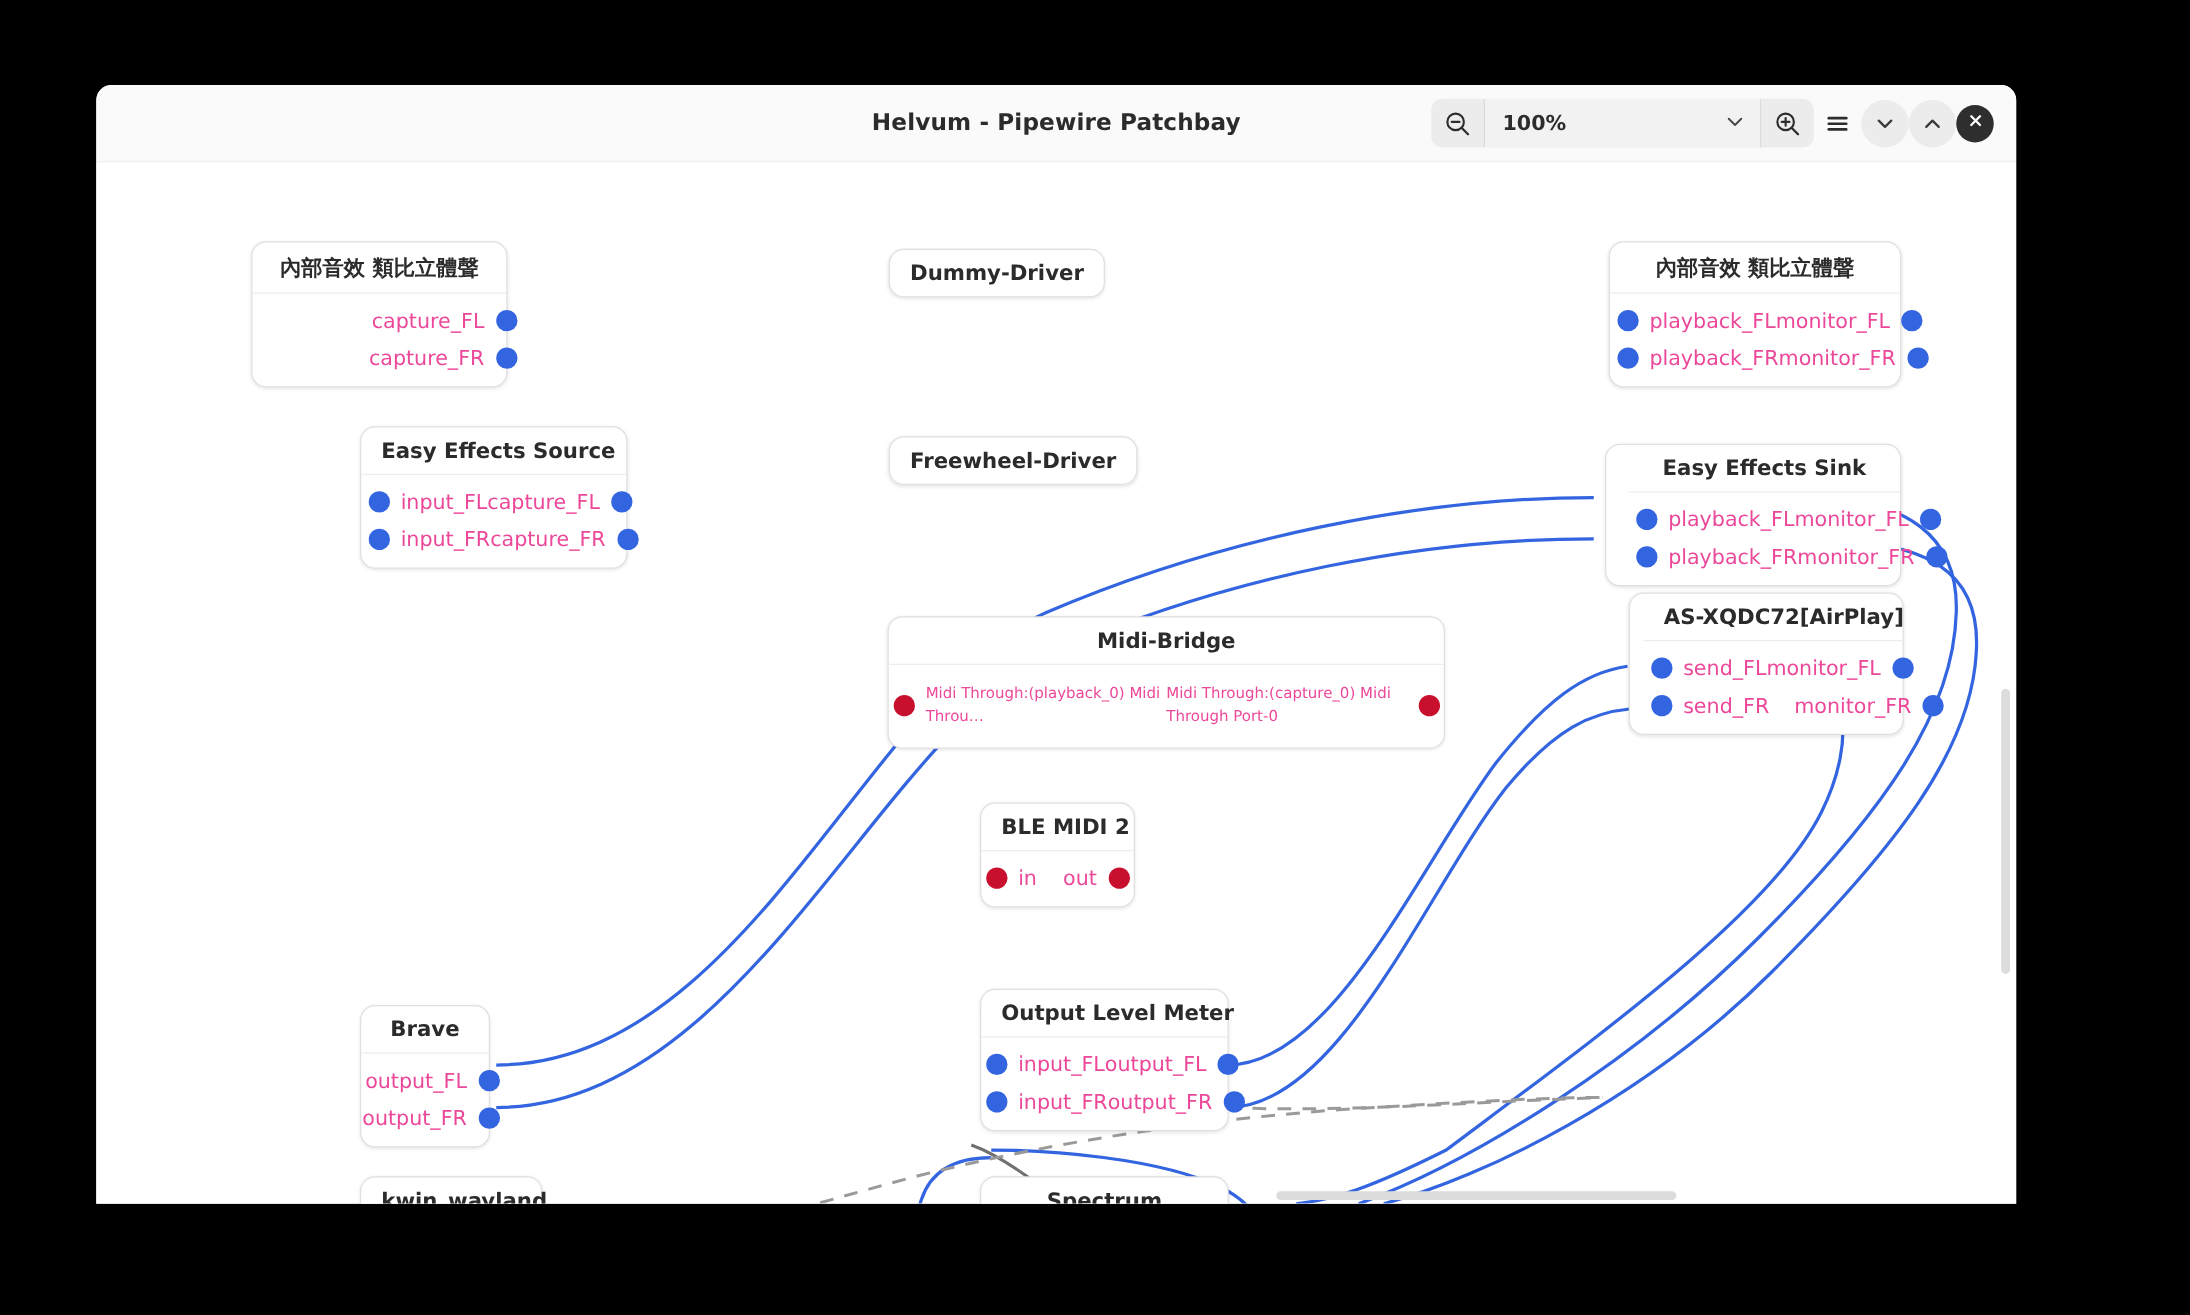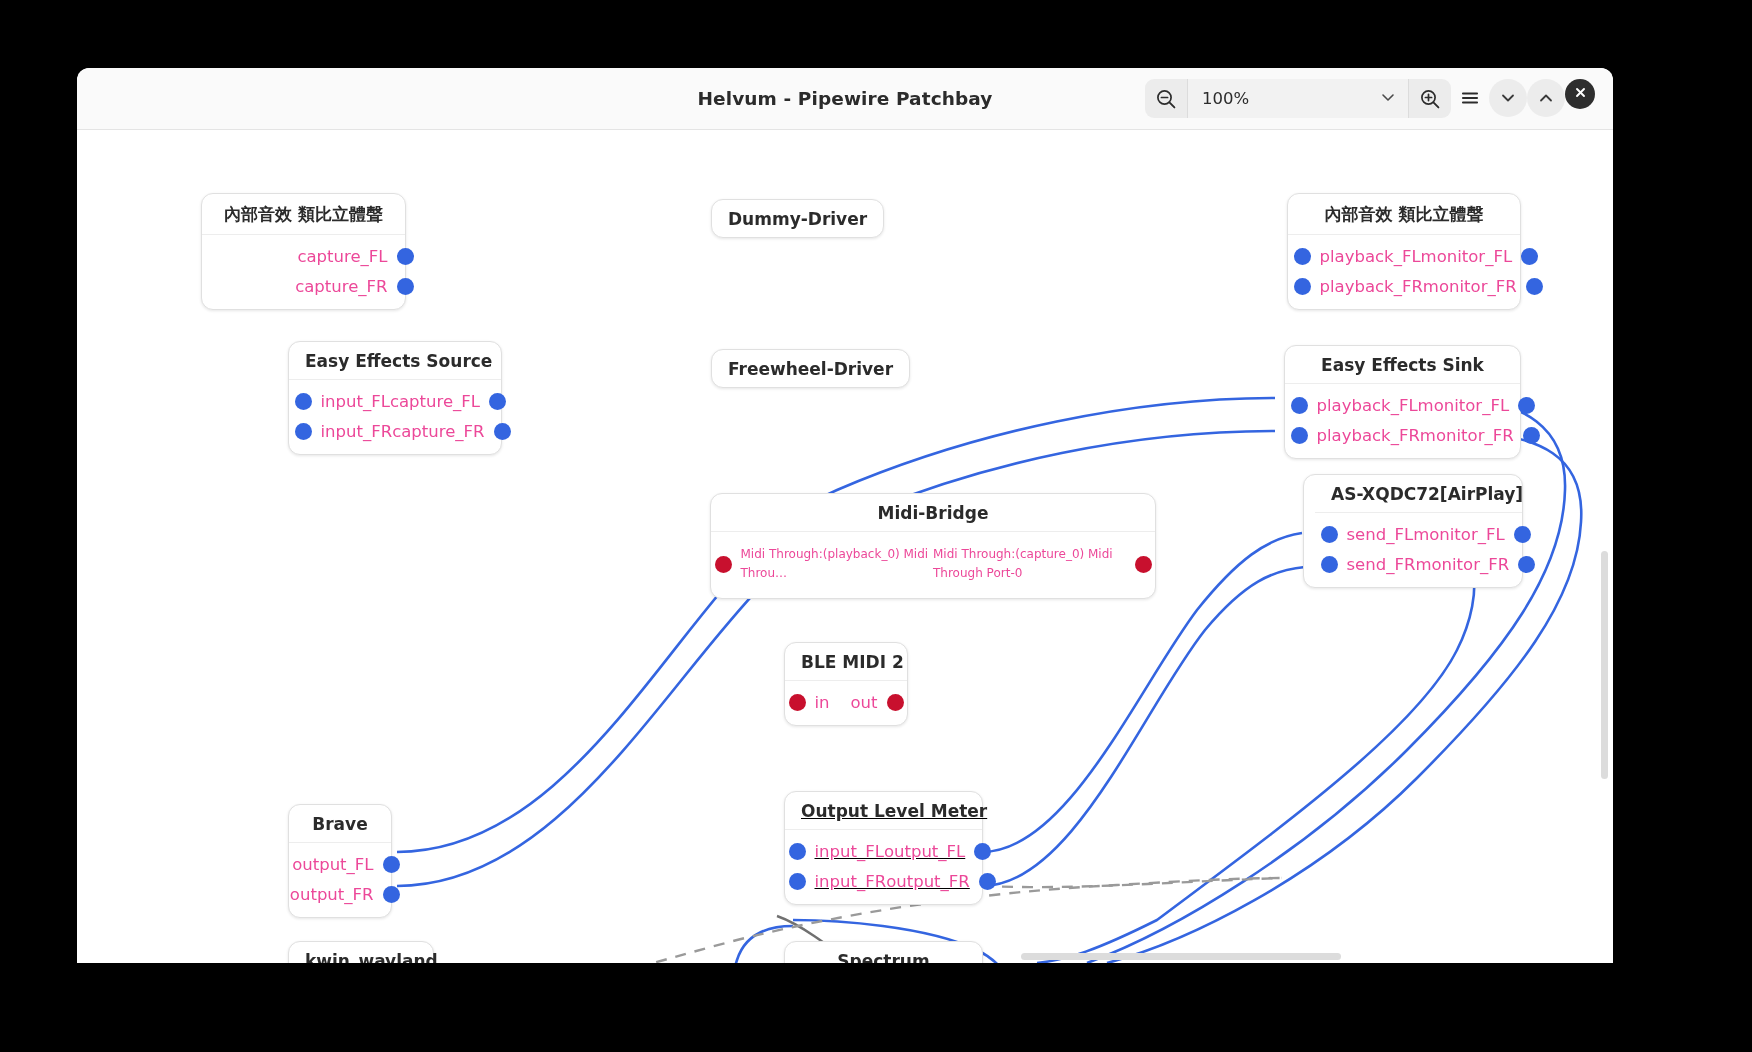--- a/index.html
+++ b/index.html
@@ -35,20 +35,22 @@
     text-align: center;
     font-size: 18.5px;
     font-weight: bold;
     color: #2b2b2b;
     letter-spacing: 0.1px;
   }
   #header-right {
     position: absolute;
     right: 18px;
     display: flex;
+    align-items: center;
+    font-weight: bold;
   }
   .zoom-group {
     display: flex;
     align-items: center;
     background: #ececec;
     border-radius: 9px;
     height: 39px;
     overflow: hidden;
   }
   .zoom-btn {
@@ -327,21 +329,21 @@
             <span class="dot audio out-dot-pad"></span>
           </span>
         </div>
       </div>
     </div>
 
     <div class="node" style="left:634px; top:219px;">
       <div class="node-title">Freewheel-Driver</div>
     </div>
 
-    <div class="node has-ports" style="left:1207px; top:215px; width:237px;">
+    <div class="node has-ports" style="left:1207px; top:225px; width:237px;padding-left:18px;">
       <div class="node-title">Easy Effects Sink</div>
       <div class="ports">
         <div class="io-row" style="padding:0 14px;">
           <span class="io-left">
             <span class="dot audio in-dot-pad"></span>
             <span class="pname">playback_FL</span>
           </span>
           <span class="io-right">
             <span class="pname">monitor_FL</span>
             <span class="dot audio out-dot-pad"></span>
@@ -382,21 +384,21 @@
         <div class="io-row" style="padding:0 14px;">
           <span class="io-left">
             <span class="dot audio in-dot-pad"></span>
             <span class="pname">send_FL</span>
           </span>
           <span class="io-right">
             <span class="pname">monitor_FL</span>
             <span class="dot audio out-dot-pad"></span>
           </span>
         </div>
-        <div class="io-row" style="padding:0 14px;">
+        <div class="io-row" style="padding:0 14px;gap:20px;">
           <span class="io-left">
             <span class="dot audio in-dot-pad"></span>
             <span class="pname">send_FR</span>
           </span>
           <span class="io-right">
             <span class="pname">monitor_FR</span>
             <span class="dot audio out-dot-pad"></span>
           </span>
         </div>
       </div>
@@ -425,21 +427,21 @@
           <span class="pname">output_FL</span>
           <span class="dot audio out-dot-pad"></span>
         </div>
         <div class="port-row out-side">
           <span class="pname">output_FR</span>
           <span class="dot audio out-dot-pad"></span>
         </div>
       </div>
     </div>
 
-    <div class="node has-ports" style="left:707px; top:661px; width:199px;text-decoration:underline;">
+    <div class="node has-ports" style="left:707px; top:661px; width:199px;">
       <div class="node-title">Output Level Meter</div>
       <div class="ports">
         <div class="io-row" style="padding:0 12px;">
           <span class="io-left">
             <span class="dot audio in-dot-pad"></span>
             <span class="pname">input_FL</span>
           </span>
           <span class="io-right">
             <span class="pname">output_FL</span>
             <span class="dot audio out-dot-pad"></span>

